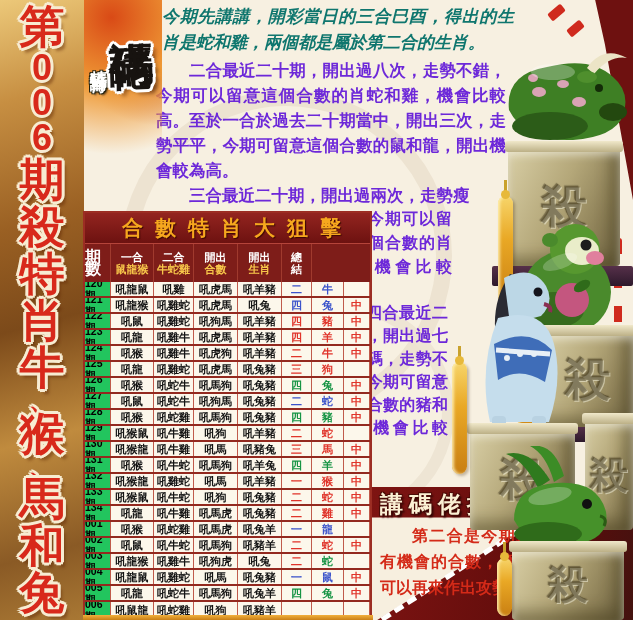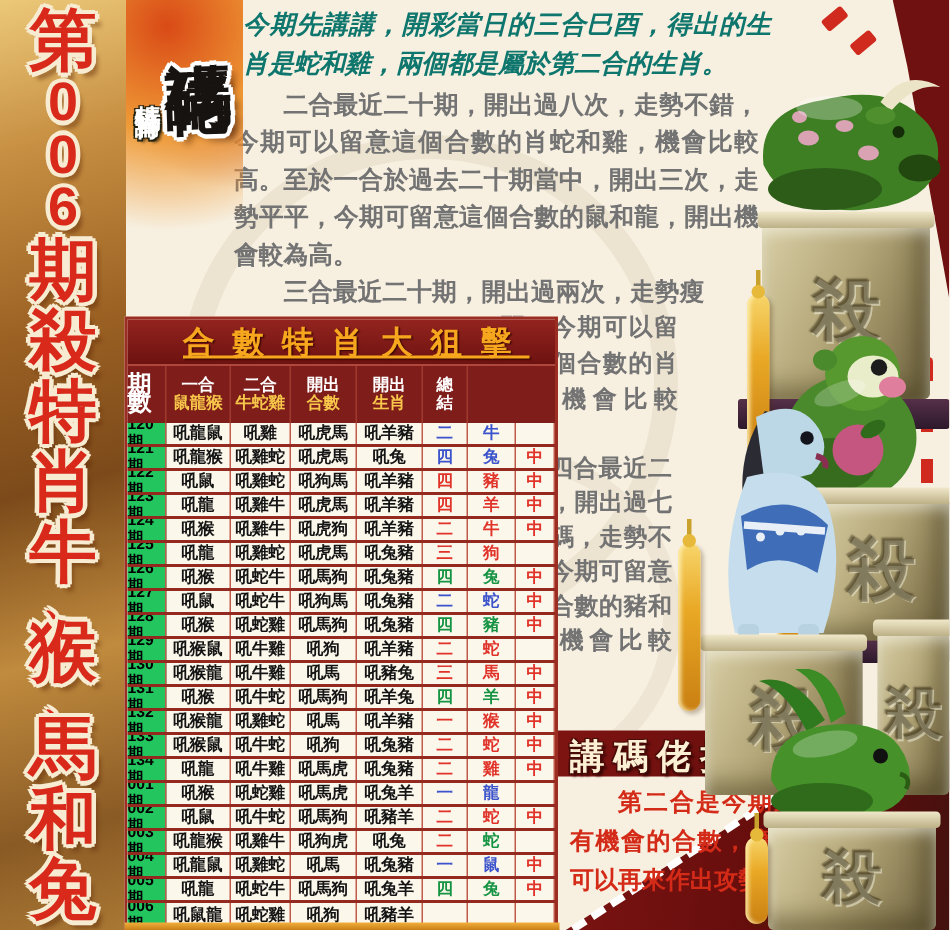--- a/index.html
+++ b/index.html
@@ -28,33 +28,33 @@
     font-size:44px;font-weight:900;color:#171310;letter-spacing:3px;transform:rotate(-2deg);
     text-shadow:-2px -2px 0 #fff,2px -2px 0 #fff,-2px 2px 0 #fff,2px 2px 0 #fff,
       0 -3px 0 #fff,0 3px 0 #fff,-3px 0 0 #fff,3px 0 0 #fff,5px 5px 4px rgba(60,20,5,.4);}
   .mh-sub{position:absolute;left:3px;top:56px;writing-mode:vertical-rl;
     font-size:17px;font-weight:700;color:#fff;letter-spacing:2px;
     text-shadow:-1px -1px 0 #221,1px -1px 0 #221,-1px 1px 0 #221,1px 1px 0 #221,2px 2px 2px rgba(0,0,0,.5);}
 
   
   .lead{position:absolute;left:162px;top:4px;width:352px;margin:0;z-index:4;
     font-size:17px;font-weight:800;font-style:italic;color:#0f766e;line-height:1.5;text-align:justify;}
-  .btxt{position:absolute;margin:0;color:#737373;font-weight:600;z-index:4;}
+  .btxt{position:absolute;margin:0;color:#6d28d9;font-weight:600;z-index:4;}
   .p2{left:156px;top:58px;width:350px;font-size:16.5px;line-height:25px;text-indent:2em;text-align:justify;}
   .p3{left:156px;top:108px;width:350px;font-size:16.5px;line-height:25px;text-indent:2em;text-align:justify;}
   .p4a{left:156px;top:183px;width:354px;font-size:16.5px;line-height:25px;text-indent:2em;white-space:nowrap;}
   .p4b{left:334px;top:207px;width:118px;font-size:16px;line-height:24px;text-align:justify;}
   .p5{left:334px;top:301px;width:114px;font-size:16px;line-height:23px;text-indent:2em;text-align:justify;}
 
   
   .hit-table{position:absolute;left:83px;top:211px;width:289px;z-index:7;
     border:2px solid #9c2d23;box-sizing:border-box;background:#fcf7eb;}
   .t-title{height:30px;background:linear-gradient(#93241f,#6d1210);color:#f6a71e;
     font-size:21px;font-weight:900;letter-spacing:12px;display:flex;align-items:center;justify-content:center;
-    padding-left:20px;text-shadow:1px 1px 1px #3c0703;text-decoration:underline;}
+    padding-left:20px;text-shadow:1px 1px 1px #3c0703;}
   .t-head{display:grid;grid-template-columns:26px 43px 40px 44px 44px 30px 32px auto;
     background:#7e1d19;border-top:1px solid #b5443a;}
   .hcell{display:flex;flex-direction:column;align-items:center;justify-content:center;
     height:38px;border-right:1px solid #a03a2e;color:#fff;font-size:11px;font-weight:700;line-height:12px;}
   .hcell .sub{color:#f7c64a;}
   .hcell.first{font-size:16px;}
   .t-body{display:block;}
   .trow{display:grid;grid-template-columns:26px 43px 40px 44px 44px 30px 32px auto;
     height:16px;box-sizing:border-box;border-bottom:2px solid #93291f;background:#fcf7eb;}
   .trow:last-child{border-bottom:none;}

